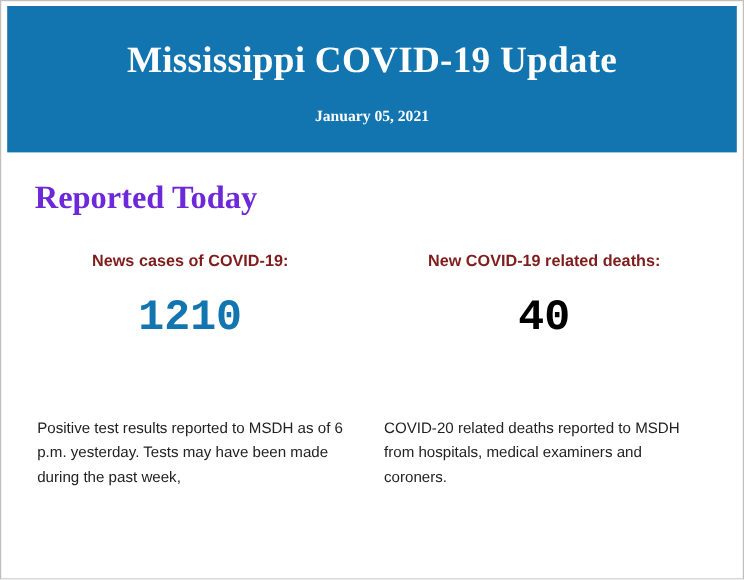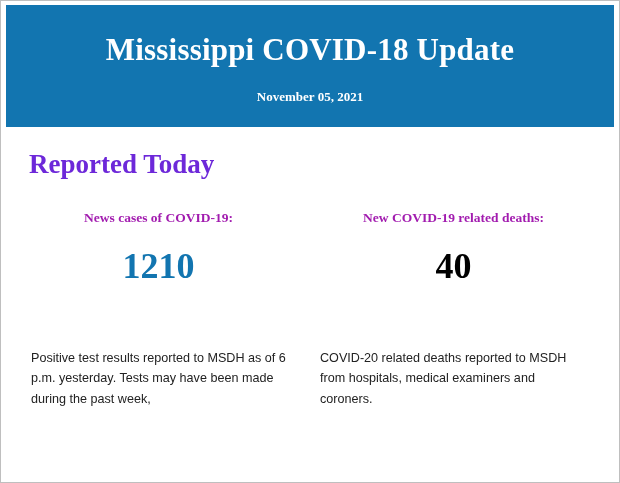--- a/index.html
+++ b/index.html
@@ -63,28 +63,28 @@
     padding: 0 18px 0 10px;
   }
   .stat-col {
     width: 50%;
     box-sizing: border-box;
     display: flex;
     flex-direction: column;
     align-items: center;
   }
   .stat-label {
-    font-family: Liberation Serif, serif;
+    font-family: Liberation Sans, sans-serif;
     font-weight: bold;
     font-size: 13.5px;
-    color: #a21caf;
+    color: #7f1d1d;
     text-align: left;
   }
   .stat-value {
-    font-family: Liberation Serif, serif;
+    font-family: Liberation Mono, monospace;
     font-weight: bold;
     font-size: 36px;
     line-height: 1;
     margin-top: 22px;
     text-align: center;
   }
   .stat-value.cases { color: #1275b0; }
   .stat-value.deaths { color: #000000; }
   .desc-row {
     display: flex;
@@ -105,22 +105,22 @@
     line-height: 1.62;
     text-align: left;
   }
 </style>
 </head>
 <body>
 
 <div class="page">
 
   <div class="header-banner">
-    <div class="header-title">Mississippi COVID-18 Update</div>
-    <div class="header-date">November 05, 2021</div>
+    <div class="header-title">Mississippi COVID-19 Update</div>
+    <div class="header-date">January 05, 2021</div>
   </div>
 
   <div class="section-title">Reported Today</div>
 
   <div class="stats-row">
     <div class="stat-col">
       <div class="stat-label">News cases of COVID-19:</div>
       <div class="stat-value cases">1210</div>
     </div>
     <div class="stat-col">

